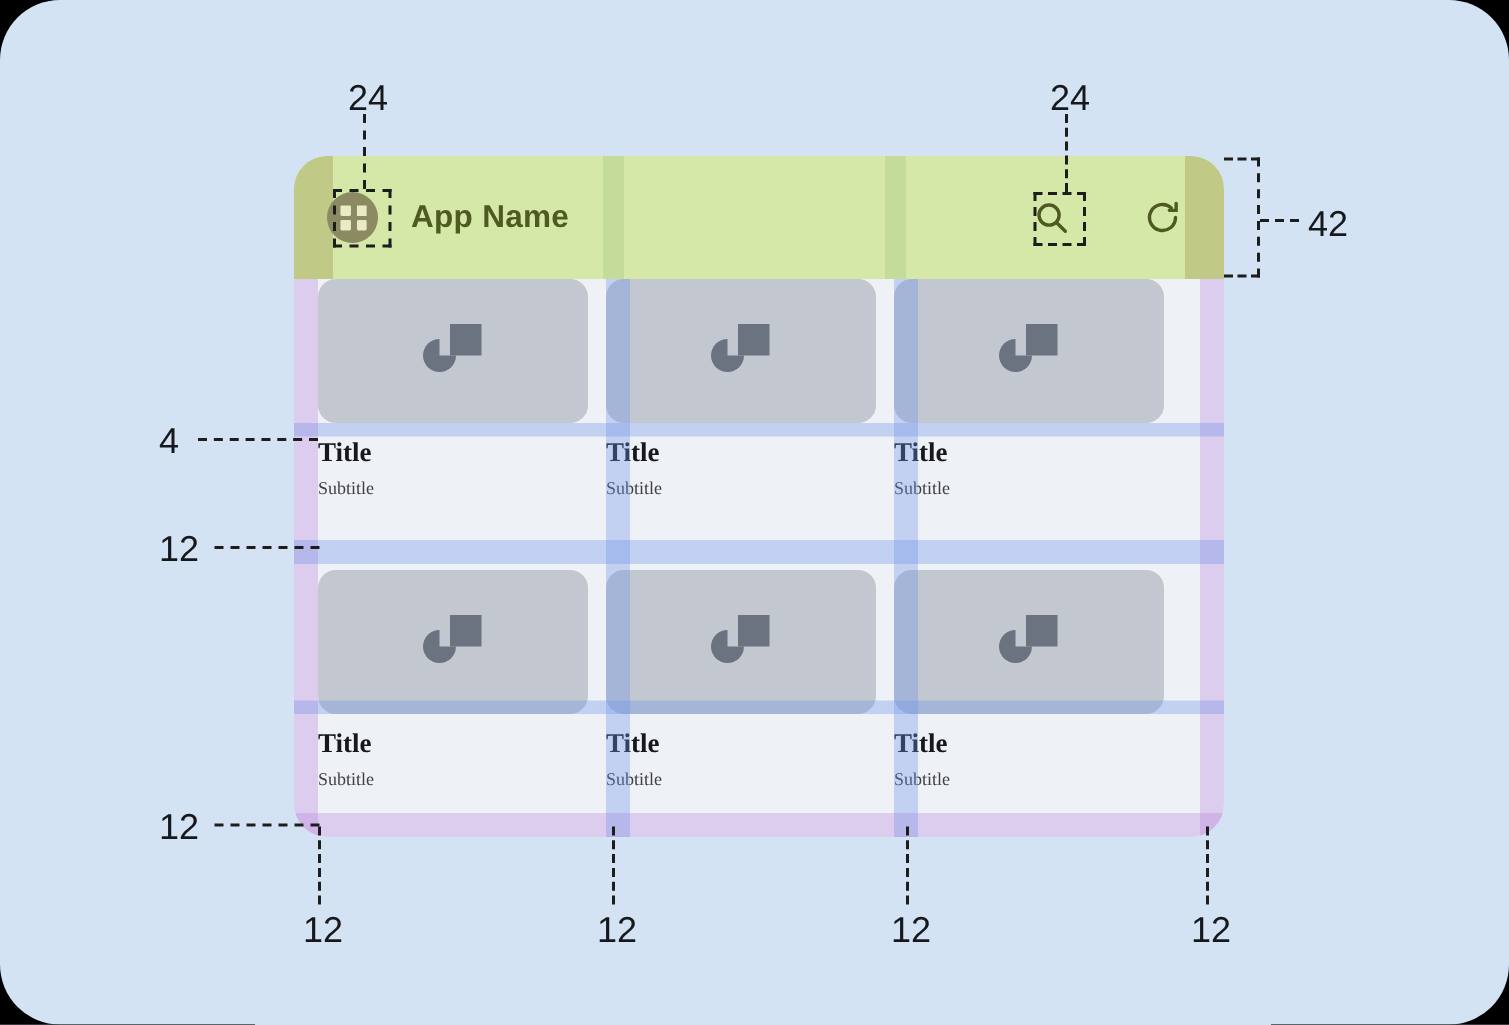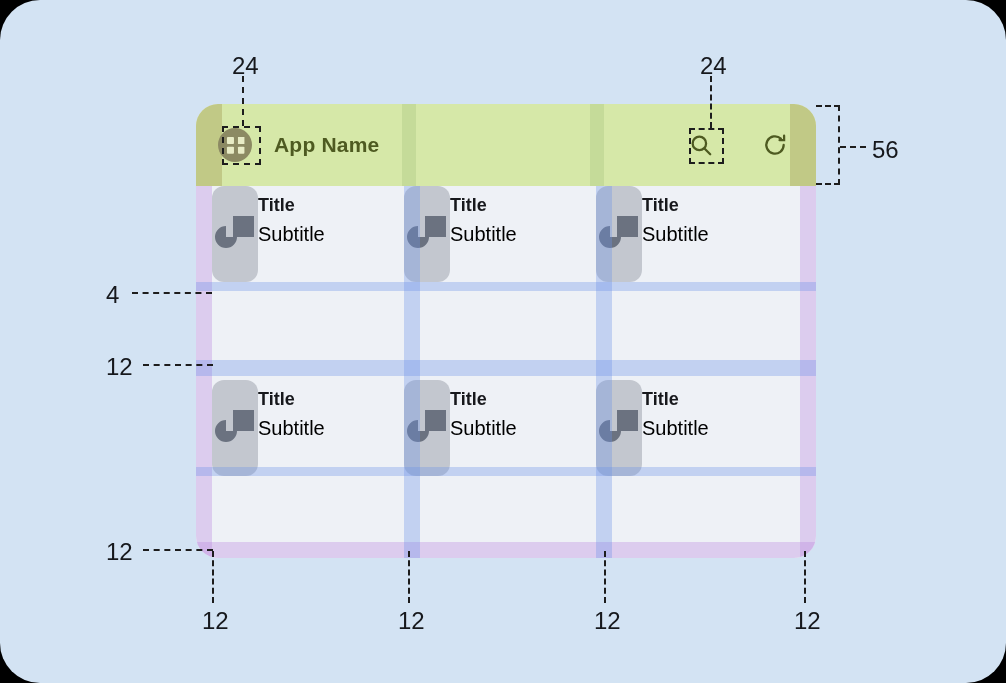--- a/index.html
+++ b/index.html
@@ -170,43 +170,45 @@
     z-index: 1;
   }
   .grid-row {
     display: flex;
     height: 182px;
   }
   .grid-row + .grid-row { margin-top: 16px; }
   .card {
     width: 180px;
     display: flex;
+    flex-direction: column;
+    font-family: Liberation Serif, serif;
   }
   .card + .card { margin-left: 12px; }
 
   .thumb {
     height: 96px;
     border-radius: 12px;
     background: #c3c7cf;
     display: flex;
     align-items: center;
     justify-content: center;
     color: #6b7280;
   }
   .card-text { padding-top: 10px; }
   .card-title {
     font-size: 18px;
     font-weight: 700;
     color: #17181c;
     line-height: 1.1;
   }
   .card-sub {
-    font-size: 20px;
+    font-size: 12px;
     font-weight: 400;
-    color: #000000;
+    color: #404040;
     margin-top: 7px;
     line-height: 1.1;
   }
 
   
   .anno-label {
     position: absolute;
     font-size: 24px;
     color: #16181c;
     z-index: 20;
@@ -366,21 +368,21 @@
   </div>
 
   <div class="anno-label" style="left:232px; top:52px;">24</div>
   <div class="lead-v" style="left:242px; top:76px; height:50px;"></div>
 
   <div class="anno-label" style="left:700px; top:52px;">24</div>
   <div class="lead-v" style="left:710px; top:76px; height:52px;"></div>
 
   <div class="bracket" style="left:816px; top:105px; width:24px; height:80px;"></div>
   <div class="lead-h" style="left:840px; top:146px; width:26px;"></div>
-  <div class="anno-label" style="left:872px; top:136px;">56</div>
+  <div class="anno-label" style="left:872px; top:136px;">42</div>
 
   <div class="anno-label" style="left:106px; top:281px;">4</div>
   <div class="lead-h" style="left:132px; top:292px; width:80px;"></div>
 
   <div class="anno-label" style="left:106px; top:353px;">12</div>
   <div class="lead-h" style="left:143px; top:364px; width:70px;"></div>
 
   <div class="anno-label" style="left:106px; top:538px;">12</div>
   <div class="lead-h" style="left:143px; top:549px; width:70px;"></div>
 

